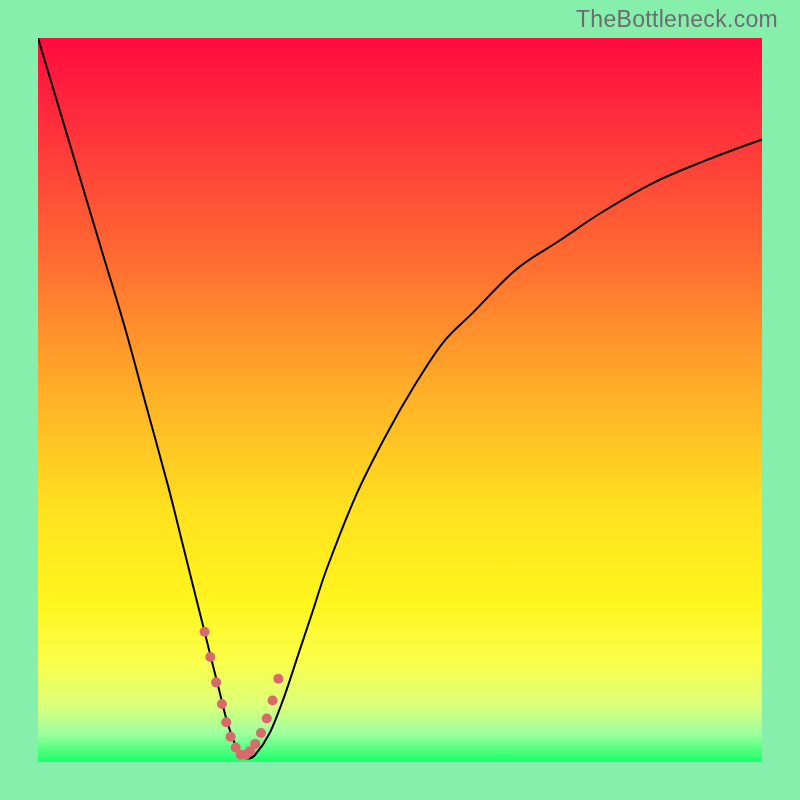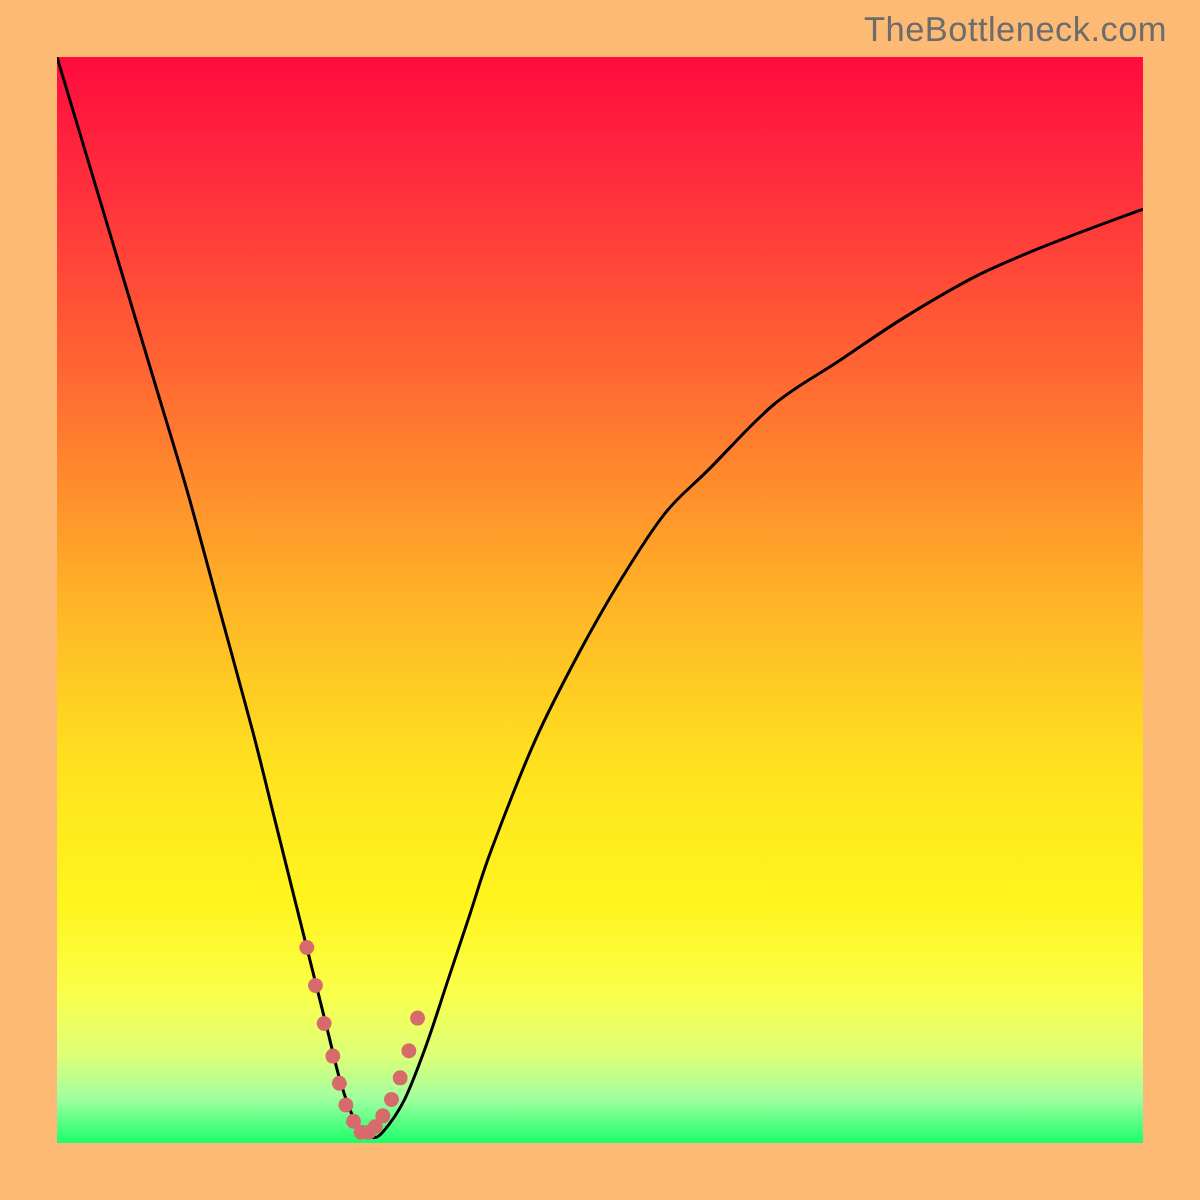--- a/index.html
+++ b/index.html
@@ -8,21 +8,21 @@
     width: 800px;
     height: 800px;
     overflow: hidden;
     background: #000;
     font-family: Arial, Helvetica, sans-serif;
   }
   .frame {
     position: relative;
     width: 800px;
     height: 800px;
-    background: #fdba74;
+    background: #86efac;
   }
   .watermark {
     position: absolute;
     top: 6px;
     right: 22px;
     color: #6c6c6c;
     font-size: 23px;
     font-weight: 400;
     letter-spacing: 0.3px;
   }

